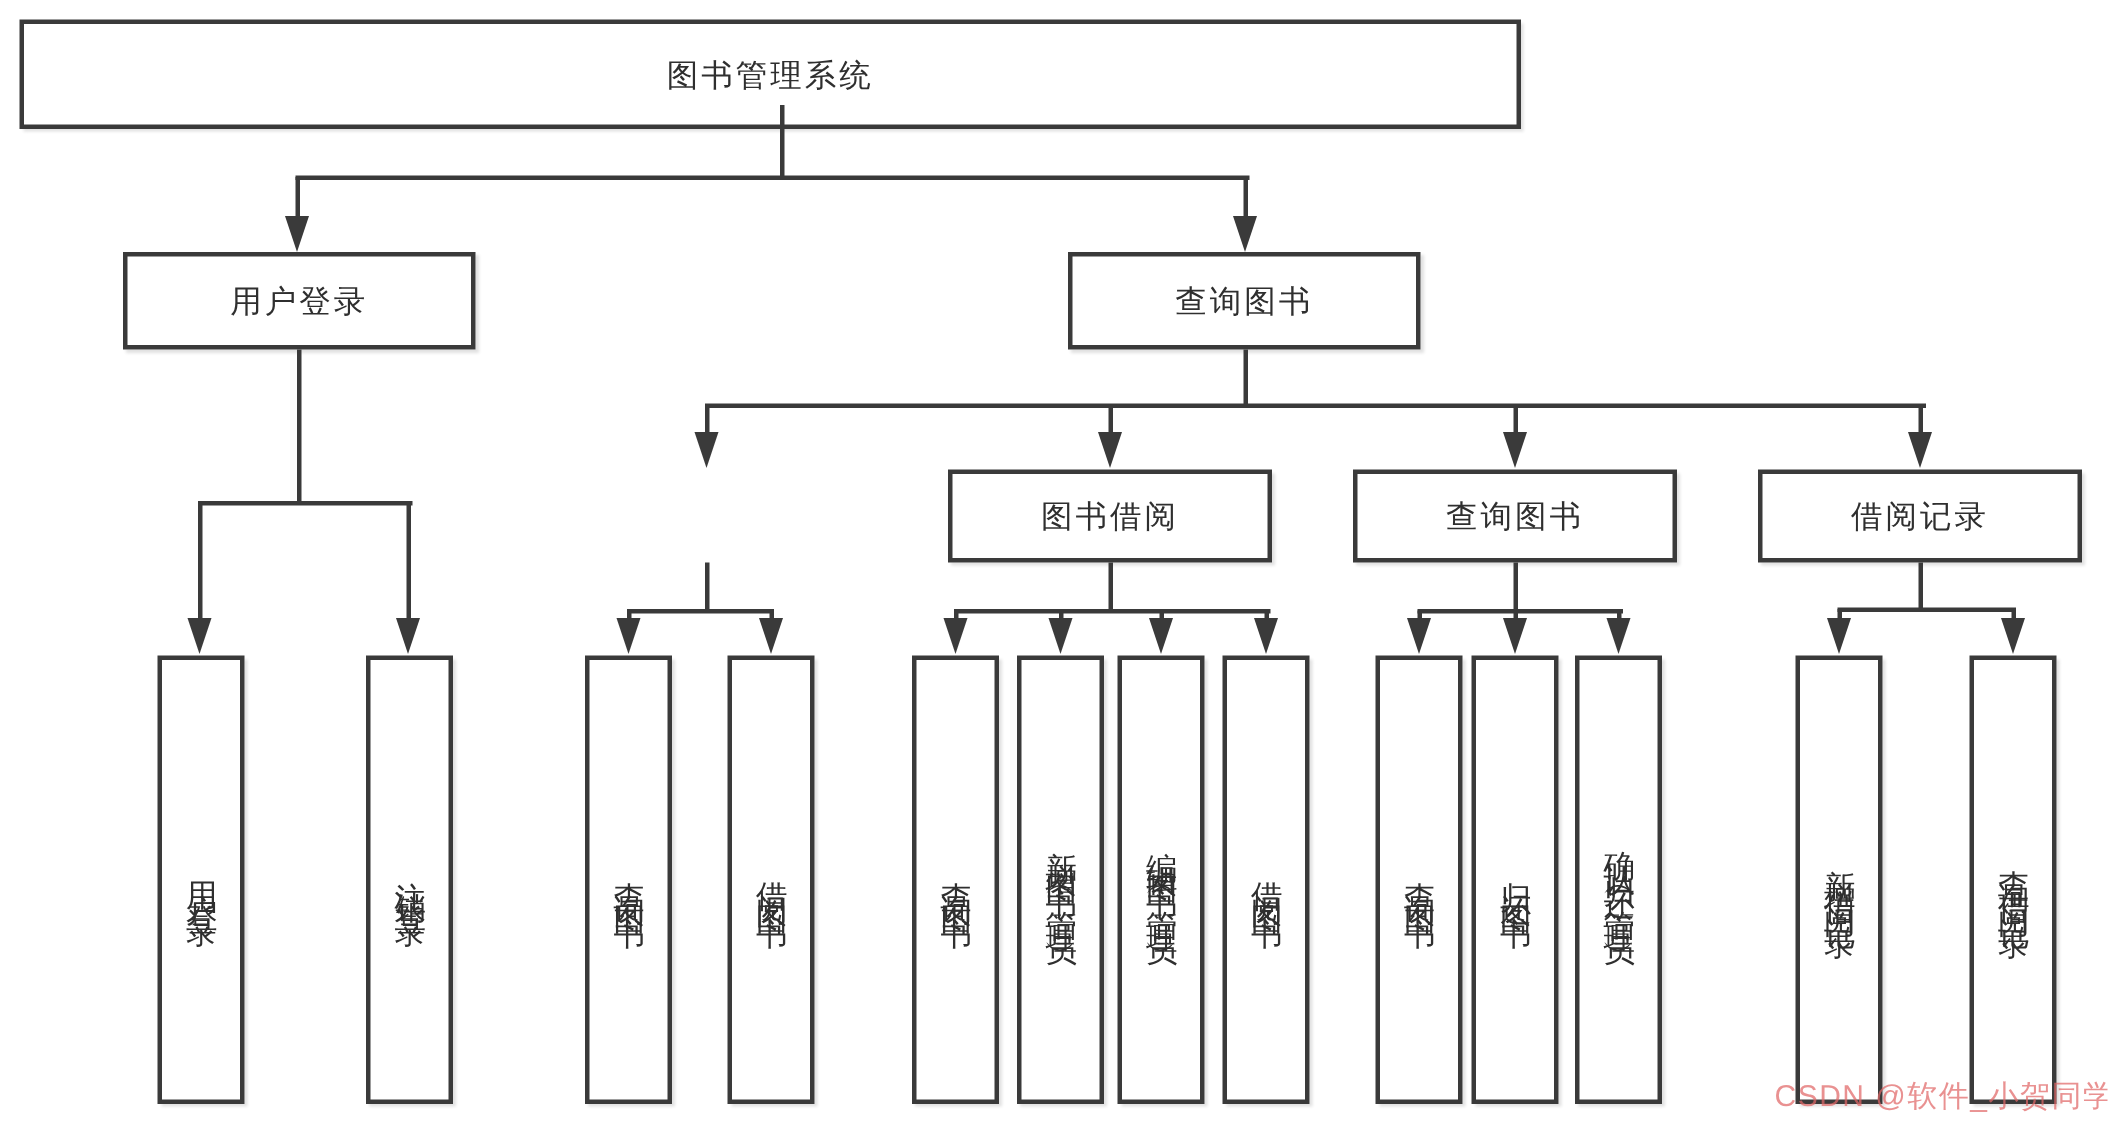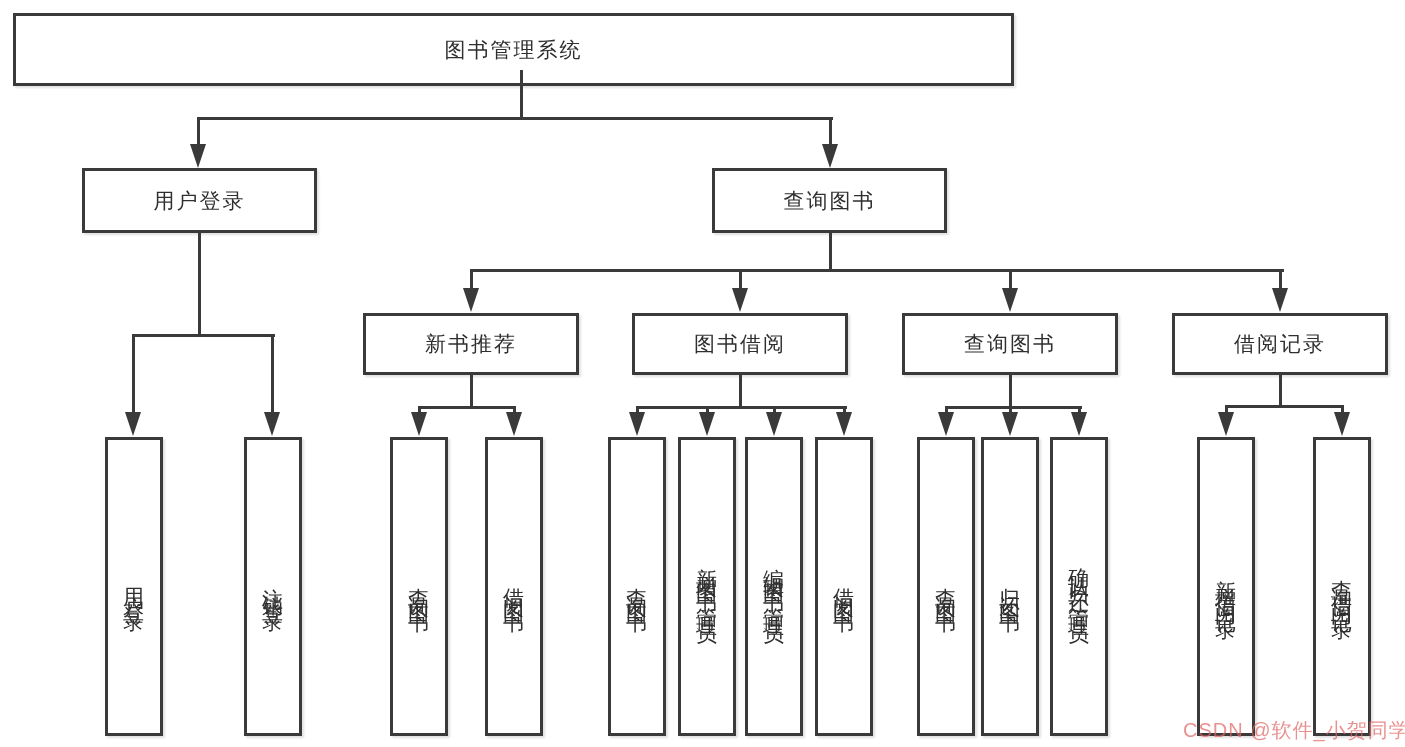--- a/index.html
+++ b/index.html
@@ -36,23 +36,20 @@
     <span class="hlabel">图书管理系统</span>
   </div>
 
   <div class="box" style="left:82px;top:168px;width:235px;height:65px;">
     <span class="hlabel">用户登录</span>
   </div>
   <div class="box" style="left:712px;top:168px;width:235px;height:65px;">
     <span class="hlabel">查询图书</span>
   </div>
 
-  <div class="box" style="left:363px;top:313px;width:216px;height:62px;">
-    <span class="hlabel">新书推荐</span>
-  </div>
   <div class="box" style="left:632px;top:313px;width:216px;height:62px;">
     <span class="hlabel">图书借阅</span>
   </div>
   <div class="box" style="left:902px;top:313px;width:216px;height:62px;">
     <span class="hlabel">查询图书</span>
   </div>
   <div class="box" style="left:1172px;top:313px;width:216px;height:62px;">
     <span class="hlabel">借阅记录</span>
   </div>
 

